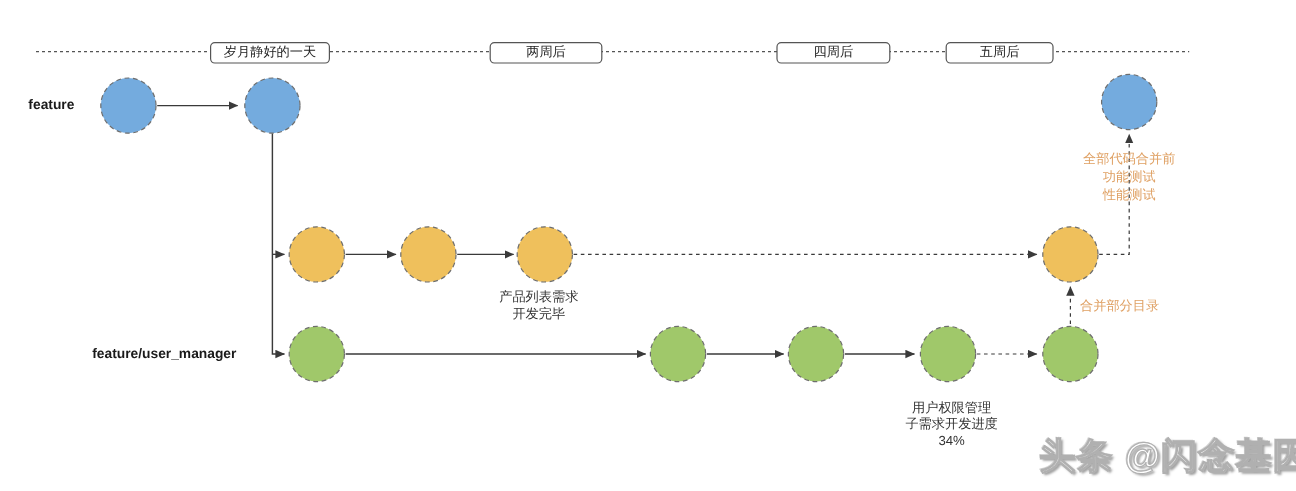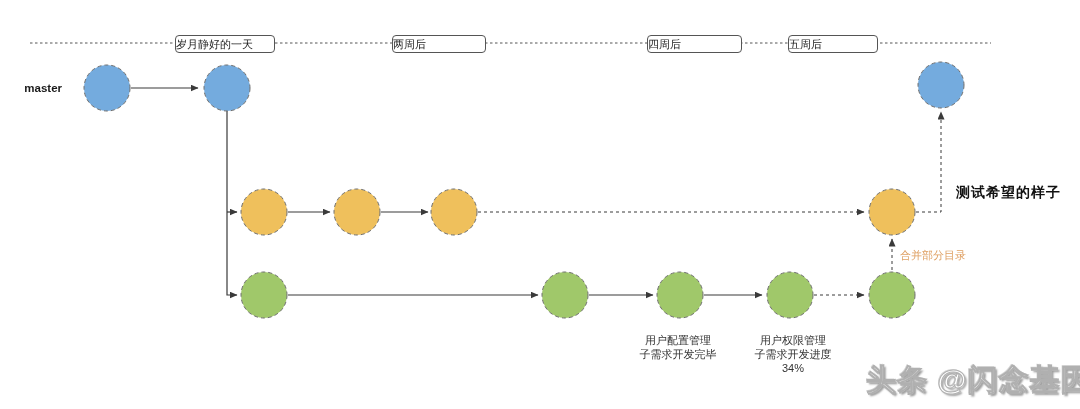--- a/index.html
+++ b/index.html
@@ -9,21 +9,21 @@
   }
   svg.links{position:absolute;left:0;top:0;z-index:1;}
   .solid{stroke:#3a3a3a;stroke-width:1.2;fill:none;}
   .dot{stroke:#3a3a3a;stroke-width:1;stroke-dasharray:3 3;fill:none;}
   .tl{stroke:#555;stroke-width:1;stroke-dasharray:2.5 2.5;fill:none;}
   .node{stroke:#6e6e6e;stroke-width:1;stroke-dasharray:4 3;}
 
   .tl-box{
     position:absolute;top:35px;height:16px;line-height:16px;z-index:2;
     border:1px solid #555;border-radius:4px;background:#fff;
-    font-size:11px;color:#222;
+    text-align:center;font-size:11px;color:#222;
   }
   .branch-label{
     position:absolute;z-index:2;text-align:right;
     font-size:11.5px;font-weight:700;color:#1a1a1a;line-height:12px;
   }
   .note{
     position:absolute;z-index:2;font-size:11px;color:#333;
     text-align:center;white-space:pre-line;line-height:14px;
   }
   .note-orange{color:#DFA063;}
@@ -80,29 +80,32 @@
     <circle class="node" cx="892" cy="212" r="23" fill="#EFC05C"></circle>
 
     <circle class="node" cx="264" cy="295" r="23" fill="#A0C86A"></circle>
     <circle class="node" cx="565" cy="295" r="23" fill="#A0C86A"></circle>
     <circle class="node" cx="680" cy="295" r="23" fill="#A0C86A"></circle>
     <circle class="node" cx="790" cy="295" r="23" fill="#A0C86A"></circle>
     <circle class="node" cx="892" cy="295" r="23" fill="#A0C86A"></circle>
   </svg>
 
   <div class="tl-box" style="left:175px;width:98px">岁月静好的一天</div>
-  <div class="tl-box" style="left:392px;width:92px">两周后</div>
+  <div class="tl-box" style="left:408px;width:92px">两周后</div>
   <div class="tl-box" style="left:647px;width:93px">四周后</div>
   <div class="tl-box" style="left:788px;width:88px">五周后</div>
 
-  <div class="branch-label" style="left:0;width:62px;top:82px">master</div>
+  <div class="branch-label" style="left:0;width:62px;top:82px">feature</div>
+  <div class="branch-label" style="left:0;width:197px;top:289px">feature/user_manager</div>
 
-  <div class="note" style="left:608px;width:140px;top:333px">用户配置管理
-子需求开发完毕</div>
+  <div class="note" style="left:389px;width:120px;top:241px">产品列表需求
+开发完毕</div>
   <div class="note" style="left:723px;width:140px;top:333px">用户权限管理
 子需求开发进度
 34%</div>
   <div class="note note-orange note-left" style="left:900px;top:248px">合并部分目录</div>
-  <div class="test-hope" style="left:956px;top:184px">测试希望的样子</div>
+  <div class="note note-orange" style="left:871px;width:140px;top:126px;line-height:15px">全部代码合并前
+功能测试
+性能测试</div>
 
   <div class="watermark" style="left:866px;top:360px">头条 @闪念基因</div>
 
 </div>
 
 </body></html>

